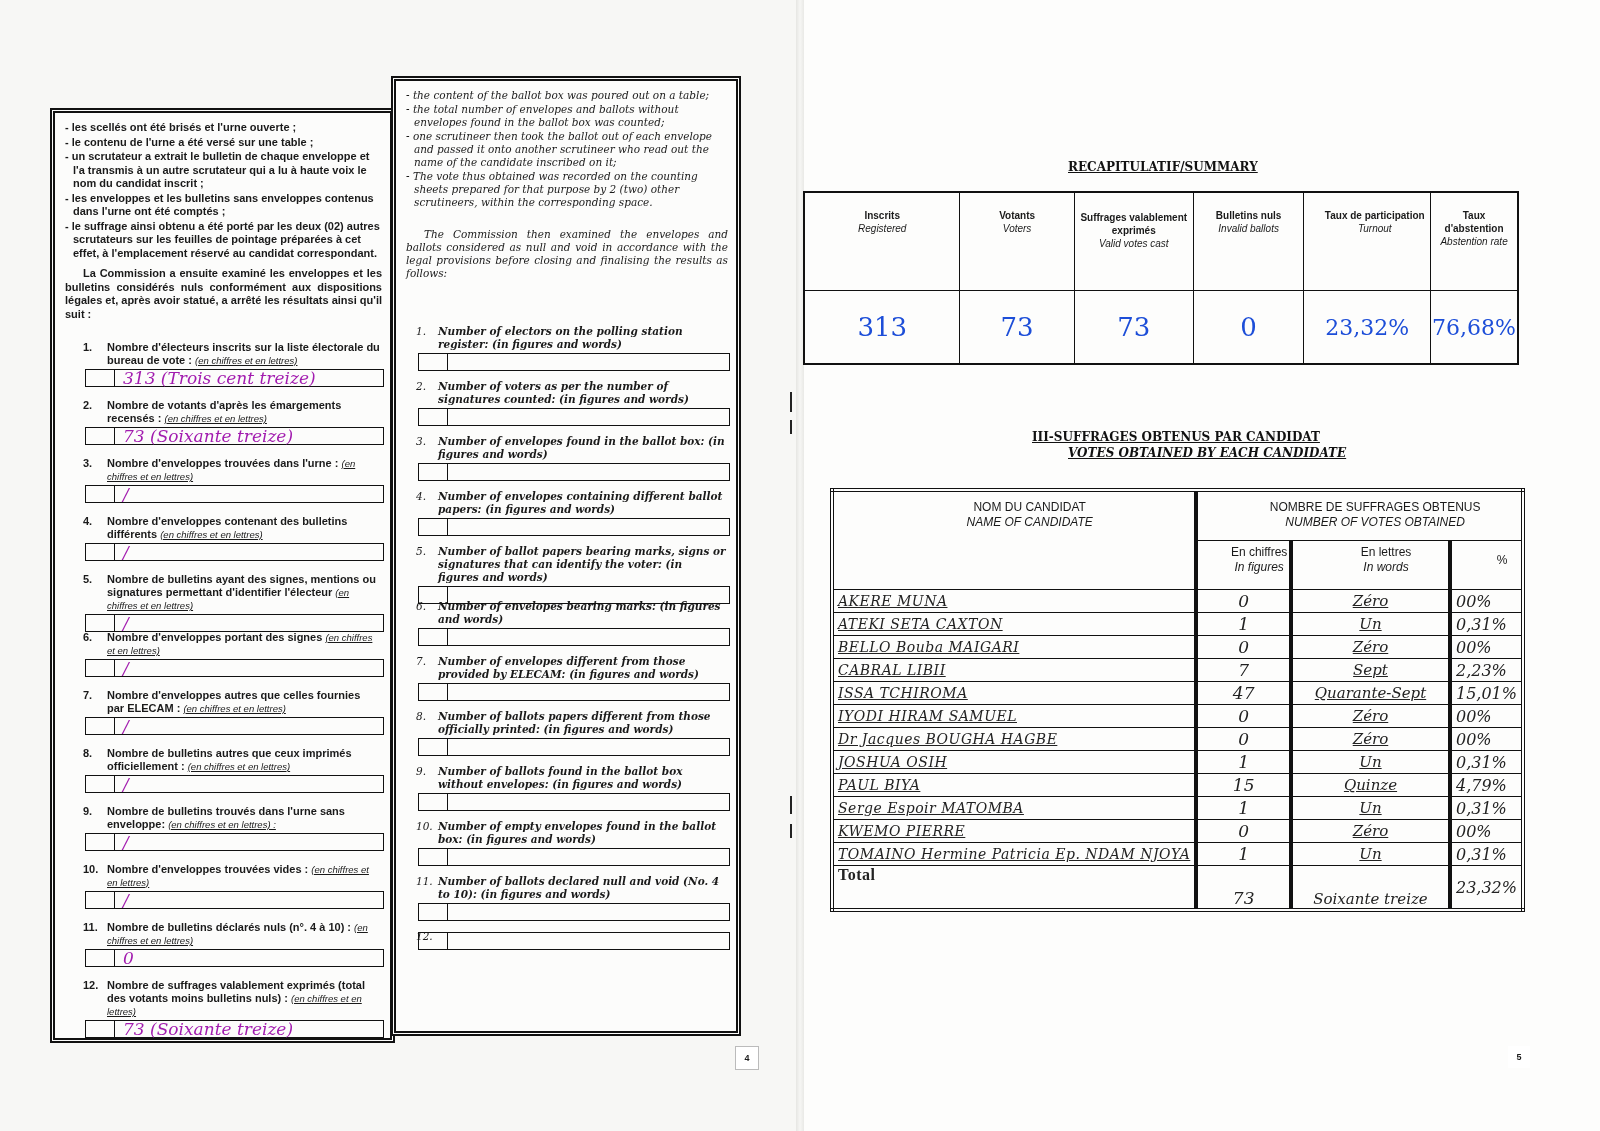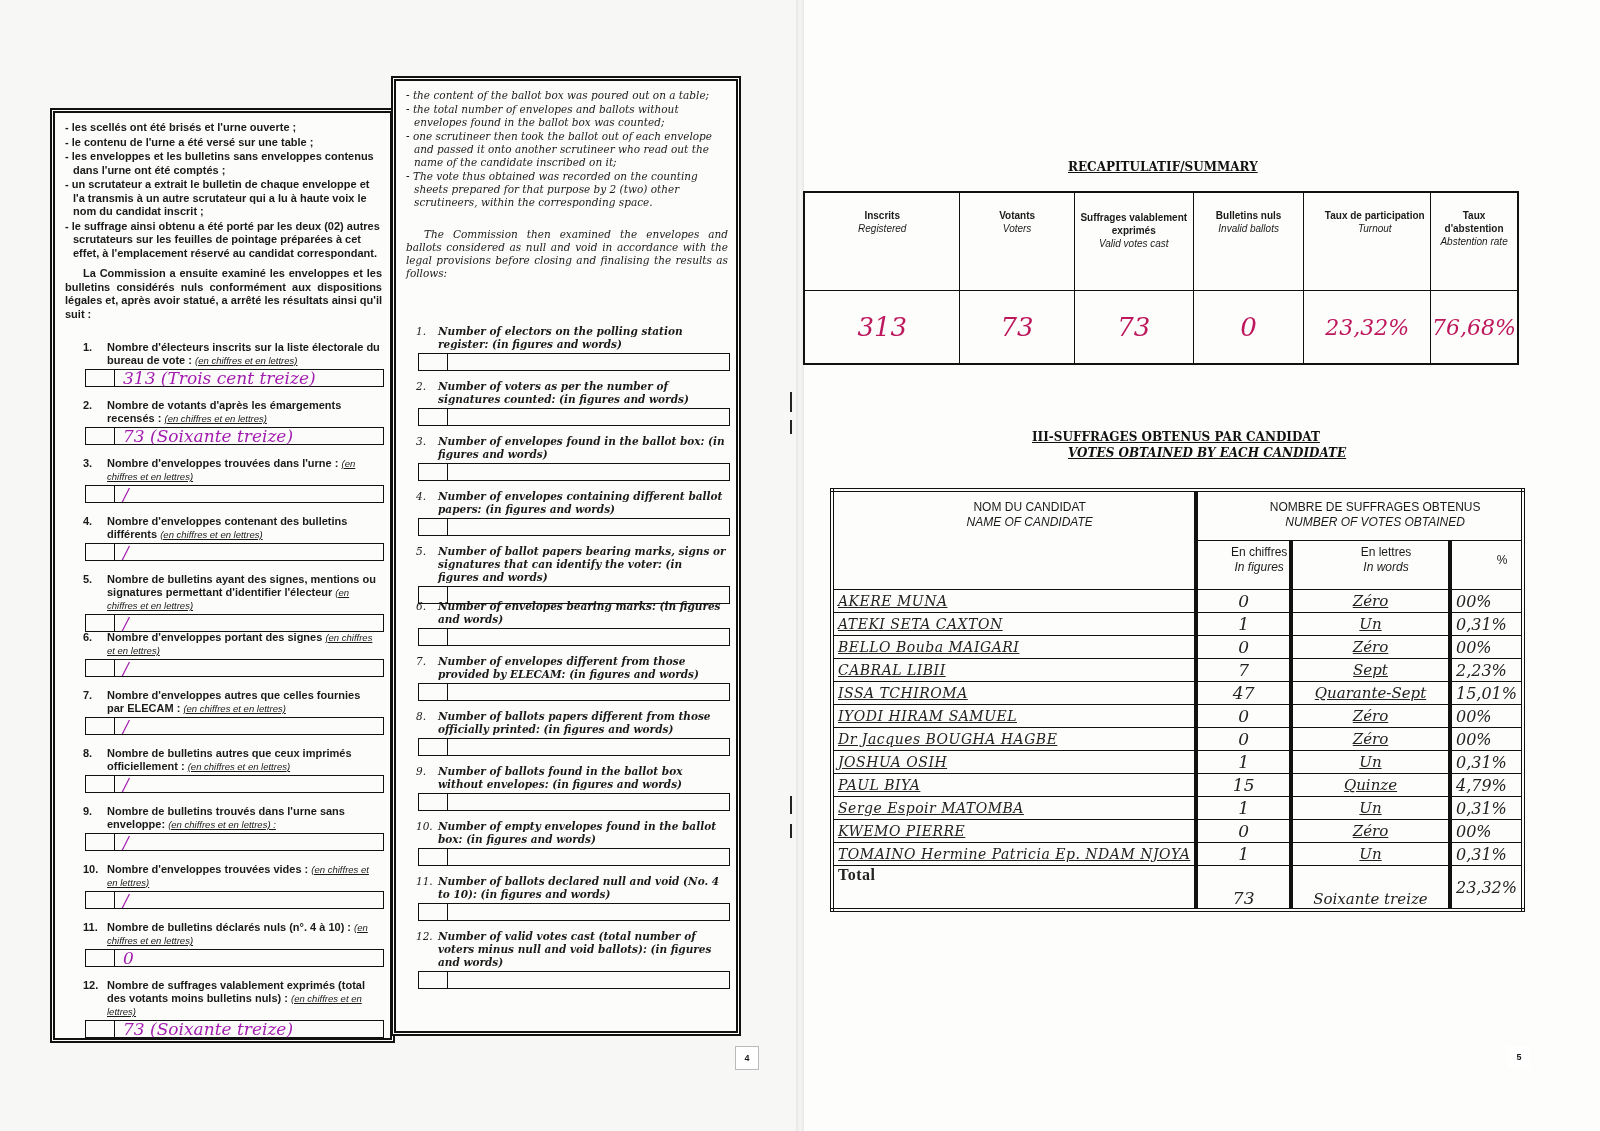--- a/index.html
+++ b/index.html
@@ -32,21 +32,21 @@
   .box .val { flex:1; font-family:"DejaVu Serif", serif; font-style:italic; font-size:17px; line-height:16px; color:#a21caf; padding-left:8px; white-space:nowrap; overflow:visible; }
 
   .pagenum { position:absolute; font-size:9px; font-weight:bold; width:22px; height:22px; border:1px solid #bbb; text-align:center; line-height:22px; background:#fff; }
 
   .title { position:absolute; font-family:"DejaVu Serif", serif; font-weight:bold; text-decoration:underline; font-size:12px; color:#111; }
   table { border-collapse:collapse; }
   .summary { position:absolute; left:803px; top:191px; width:716px; height:164px; border:2px solid #111; }
   .summary th, .summary td { border:1.5px solid #111; text-align:center; vertical-align:top; }
   .summary th { height:78px; font-size:10px; font-weight:bold; padding-top:16px; line-height:13px; }
   .summary th .en { font-style:italic; font-weight:normal; display:block; }
-  .summary td { height:70px; font-family:"DejaVu Serif", serif; font-style:italic; font-size:26px; vertical-align:middle; color:#be185d; }
+  .summary td { height:70px; font-family:"DejaVu Serif", serif; font-size:26px; vertical-align:middle; color:#1d4ed8; }
 
   .cand { position:absolute; left:830px; top:488px; width:695px; border:4px double #111; }
   .cand th, .cand td { border:1.5px solid #111;padding-left:32px; }
   .cand th { font-size:12px; font-weight:normal; line-height:15px; text-align:center; vertical-align:top; padding-top:8px; }
   .cand th .en { font-style:italic; display:block; }
   .cand .sub th { padding-top:4px; height:34px; font-size:12px; }
   .cand td { height:22px; font-family:"DejaVu Serif", serif; font-style:italic; font-size:15px; color:#222; padding:0 4px; white-space:nowrap; }
   .cand td.num { text-align:center; font-size:17px; }
   .cand td.words { text-align:center; text-decoration:underline; }
   .cand td.pct { font-size:16px;margin-left:18px; }
@@ -60,22 +60,22 @@
 <body>
 
 <div class="page left"></div>
 <div class="page right"></div>
 <div class="gutter"></div>
 
 <div class="frame fr">
   <ul class="bullets txt">
     <li>les scellés ont été brisés et l'urne ouverte ;</li>
     <li>le contenu de l'urne a été versé sur une table ;</li>
+    <li>un scrutateur a extrait le bulletin de chaque enveloppe et l'a transmis à un autre scrutateur qui a lu à haute voix le nom du candidat inscrit ;</li>
     <li>les enveloppes et les bulletins sans enveloppes contenus dans l'urne ont été comptés ;</li>
-    <li>un scrutateur a extrait le bulletin de chaque enveloppe et l'a transmis à un autre scrutateur qui a lu à haute voix le nom du candidat inscrit ;</li>
     <li>le suffrage ainsi obtenu a été porté par les deux (02) autres scrutateurs sur les feuilles de pointage préparées à cet effet, à l'emplacement réservé au candidat correspondant.</li>
   </ul>
   <div class="para txt">La Commission a ensuite examiné les enveloppes et les bulletins considérés nuls conformément aux dispositions légales et, après avoir statué, a arrêté les résultats ainsi qu'il suit :</div>
 
   <div id="fr-items" style="position:absolute; left:0; right:0; top:228px;">
       <div class="qitem" style="top: 0px;">
         <span class="qnum">1.</span>
         <div class="qtext"><span>Nombre d'électeurs inscrits sur la liste électorale du bureau de vote :</span> <span class="hint">(en chiffres et en lettres)</span></div>
         <div class="box">
           <div class="cell1"></div>
@@ -266,21 +266,20 @@
       <div class="qitem" style="top: 550px;">
         <span class="qnum">11.</span>
         <div class="qtext"><span>Number of ballots declared null and void (No. 4 to 10): (in figures and words)</span> </div>
         <div class="box">
           <div class="cell1"></div>
           <div class="val"></div>
         </div>
       </div>
       <div class="qitem" style="top: 605px;">
         <span class="qnum">12.</span>
-        <div class="qtext"><span>Number of valid votes cast (total number of voters minus null and void ballots): (in figures and words)</span> </div>
         <div class="box">
           <div class="cell1"></div>
           <div class="val"></div>
         </div>
       </div>
     </div>
 </div>
 
 <div class="pagenum" style="left:735px; top:1046px;">4</div>
 <div class="pagenum" style="left:1508px; top:1046px; border:none;">5</div>

